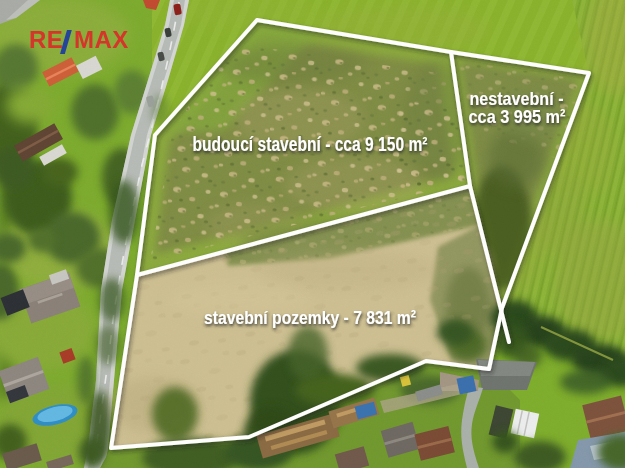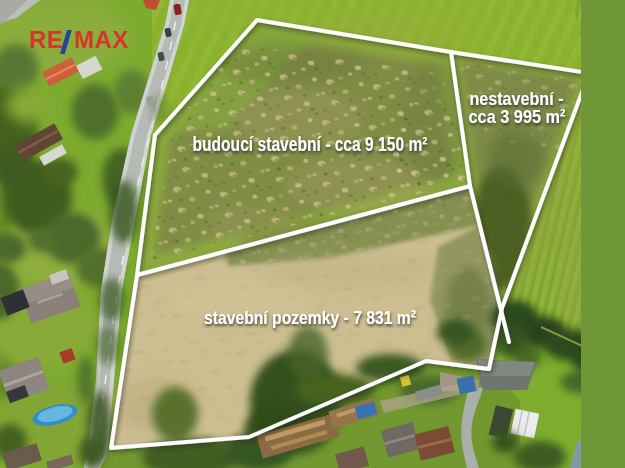--- a/index.html
+++ b/index.html
@@ -1,16 +1,16 @@
 <!DOCTYPE html>
 <html><head>
 <meta charset="utf-8">
 <style>
 html,body{margin:0;padding:0;background:#6f9737;}
-#stage{position:relative;width:581px;height:468px;overflow:hidden;font-family:"Liberation Sans",sans-serif;}
+#stage{position:relative;width:625px;height:468px;overflow:hidden;font-family:"Liberation Sans",sans-serif;}
 </style>
 </head>
 <body>
 <div id="stage">
 <svg width="625" height="468" viewBox="0 0 625 468">
 <defs>
   <filter id="b2" x="-40%" y="-40%" width="180%" height="180%">
           <feGaussianBlur stdDeviation="2"></feGaussianBlur>
         </filter>
   <filter id="b4" x="-40%" y="-40%" width="180%" height="180%">

